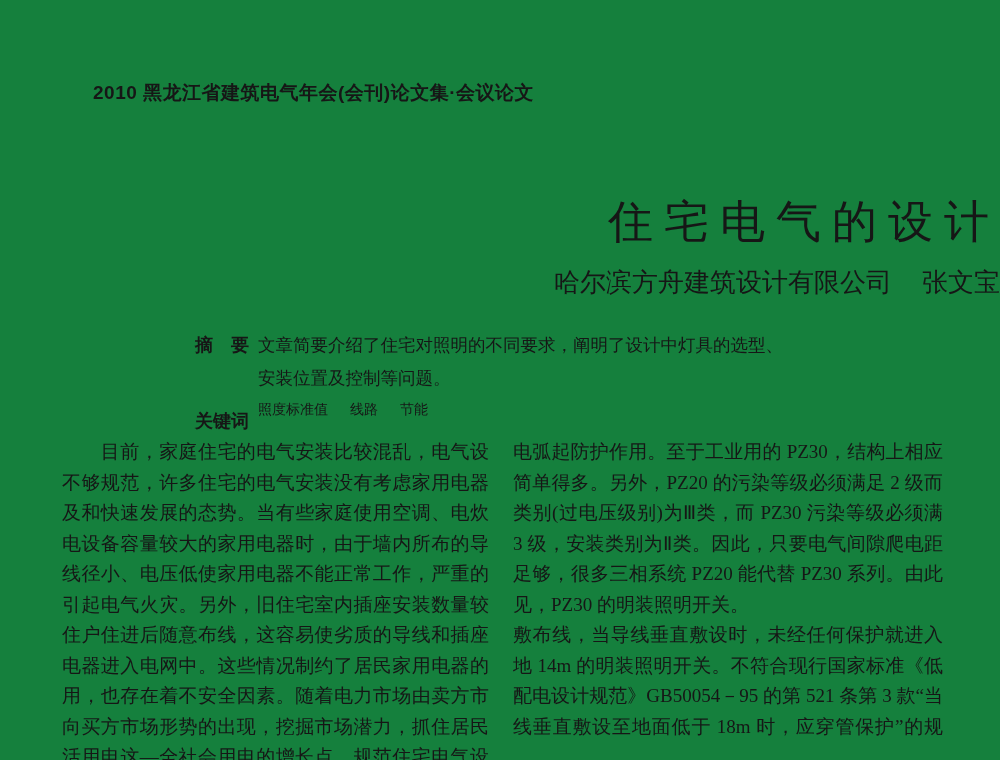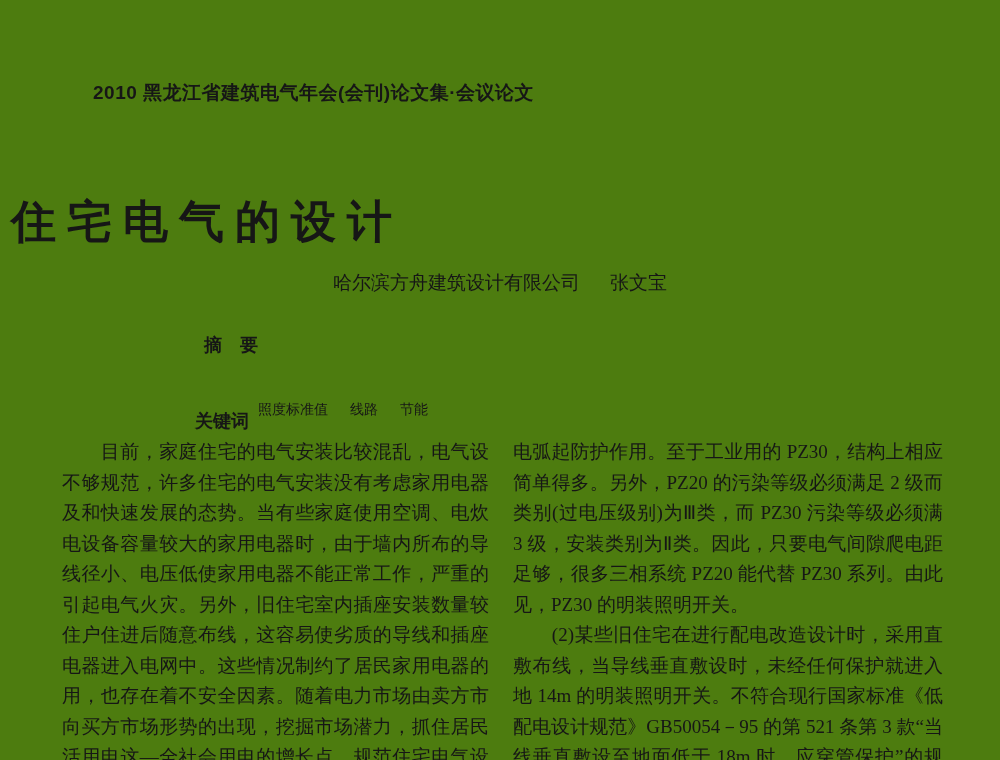--- a/index.html
+++ b/index.html
@@ -1,69 +1,69 @@
 <!DOCTYPE html>
 <html><head>
 <meta charset="utf-8">
 <style>
   * { margin: 0; padding: 0; box-sizing: border-box; }
   html, body { background: #ffffff; }
   .page {
     position: relative;
     width: 1000px;
     height: 760px;
-    background: #4d7c0f;
+    background: #15803d;
     overflow: hidden;
     color: #161616;
     font-family: "Liberation Serif", serif;
   }
   .journal-header {
     position: absolute;
     left: 93px;
     top: 82px;
     font-family: "Liberation Sans", sans-serif;
     font-weight: bold;
     font-size: 19px;
     line-height: 22px;
     letter-spacing: 0.5px;
     white-space: nowrap;
   }
   .paper-title {
     position: absolute;
     left: 0; right: 0;
     top: 196px;
-    text-align: left;
+    text-align: right;
     font-family: "Liberation Sans", sans-serif;
-    font-weight: bold;
+    font-weight: normal;
     font-size: 45px;
     line-height: 52px;
     letter-spacing: 11px;
     text-indent: 11px;
     white-space: nowrap;
   }
   .byline {
     position: absolute;
     left: 0; right: 0;
     top: 271px;
-    text-align: center;
-    font-size: 19px;
+    text-align: right;
+    font-size: 26px;
     line-height: 24px;
     white-space: nowrap;
   }
   .byline .affiliation { margin-right: 30px; }
   .abstract-label, .keywords-label {
     position: absolute;
     left: 195px;
     font-family: "Liberation Sans", sans-serif;
     font-weight: bold;
     font-size: 18px;
     line-height: 33px;
     white-space: nowrap;
   }
-  .abstract-label { top: 329px; margin-left: 9px; }
+  .abstract-label { top: 329px; }
   .keywords-label { top: 393px; margin-top: 12px; }
   .abstract-text {
     position: absolute;
     left: 258px;
     top: 329px;
     width: 534px;
     font-size: 17.5px;
   }
   .abstract-text .line {
     height: 33px;
@@ -109,20 +109,24 @@
   <div class="journal-header">2010 黑龙江省建筑电气年会(会刊)论文集·会议论文</div>
 
   <h1 class="paper-title">住宅电气的设计</h1>
 
   <div class="byline">
     <span class="affiliation">哈尔滨方舟建筑设计有限公司</span><span>张文宝</span>
   </div>
 
   <div class="abstract-label">摘　要</div>
 
+  <div class="abstract-text">
+      <div class="line">文章简要介绍了住宅对照明的不同要求，阐明了设计中灯具的选型、</div>
+      <div class="line">安装位置及控制等问题。</div>
+    </div>
 
   <div class="keywords-label">关键词</div>
 
   <div class="keywords-values"><span class="kw">照度标准值</span><span class="kw">线路</span><span class="kw">节能</span></div>
 
   <div class="column col-left">
       <div class="line">　　目前，家庭住宅的电气安装比较混乱，电气设计</div>
       <div class="line">不够规范，许多住宅的电气安装没有考虑家用电器普</div>
       <div class="line">及和快速发展的态势。当有些家庭使用空调、电炊等用</div>
       <div class="line">电设备容量较大的家用电器时，由于墙内所布的导线</div>
@@ -135,20 +139,19 @@
       <div class="line">活用电这—全社会用电的增长点，规范住宅电气设计</div>
     </div>
 
   <div class="column col-right">
       <div class="line">电弧起防护作用。至于工业用的 PZ30，结构上相应要</div>
       <div class="line">简单得多。另外，PZ20 的污染等级必须满足 2 级而安装</div>
       <div class="line">类别(过电压级别)为Ⅲ类，而 PZ30 污染等级必须满足</div>
       <div class="line">3 级，安装类别为Ⅱ类。因此，只要电气间隙爬电距离</div>
       <div class="line">足够，很多三相系统 PZ20 能代替 PZ30 系列。由此可</div>
       <div class="line">见，PZ30 的明装照明开关。</div>
-      <div class="line">　　(2)某些旧住宅在进行配电改造设计时，采用直</div>
       <div class="line">敷布线，当导线垂直敷设时，未经任何保护就进入距</div>
       <div class="line">地 14m 的明装照明开关。不符合现行国家标准《低压</div>
       <div class="line">配电设计规范》GB50054－95 的第 521 条第 3 款“当导</div>
       <div class="line">线垂直敷设至地面低于 18m 时，应穿管保护”的规定</div>
     </div>
 
 </div>
 
 </body></html>

